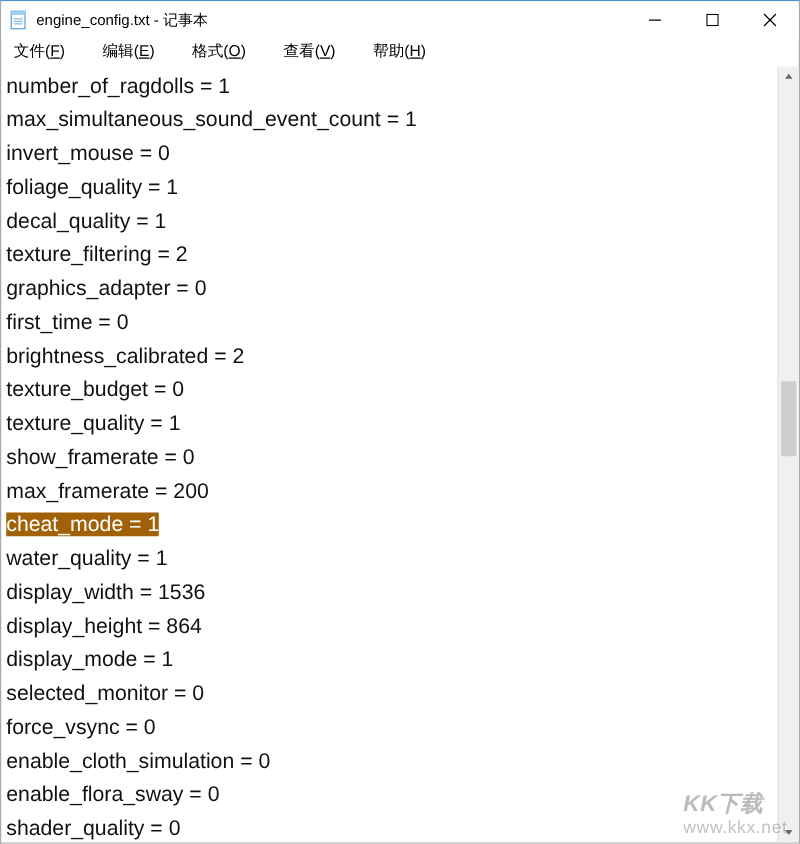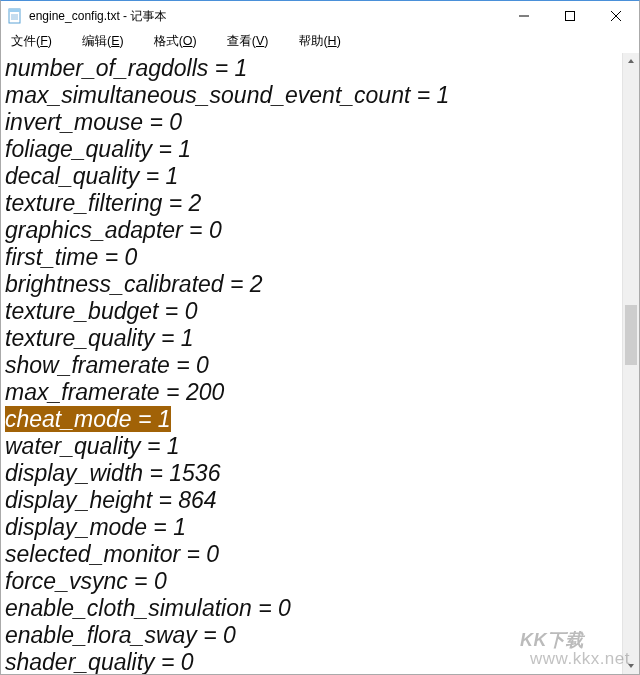--- a/index.html
+++ b/index.html
@@ -67,26 +67,25 @@
   .menu-item u { text-decoration: underline; }
   .editor-wrap {
     flex: 1 1 auto;
     display: flex;
     overflow: hidden;
   }
   .editor {
     flex: 1 1 auto;
     padding: 2px 4px 0 4px;
     font-family: "Microsoft YaHei", "Segoe UI", sans-serif;
-    font-size: 23px;
+    font-size: 17px;
     line-height: 27px;
     color: #111;
     white-space: pre;
     overflow: hidden;
-    font-style: italic;
   }
   .editor .line { display: block; }
   .editor .sel {
     background: #a16207;
     color: #fff;
   }
   .scrollbar {
     width: 17px;
     background: #f0f0f0;
     border-left: 1px solid #e4e4e4;
@@ -118,25 +117,24 @@
     text-align: left;
     color: rgba(120,120,120,0.5);
     font-size: 18px;
     font-weight: 700;
     line-height: 1.1;
     pointer-events: none;
     letter-spacing: 0.5px;
     font-style: italic;
   }
   .watermark .sub {
-    font-size: 17px;
+    font-size: 14px;
     font-weight: 400;
     color: rgba(120,120,120,0.45);
     font-style: normal;
-    margin-left: 10px;
   }
 </style>
 </head>
 <body>
 
 <div class="window">
 
   <div class="titlebar">
     <span class="icon">
       <svg width="16" height="16" viewBox="0 0 16 16">

